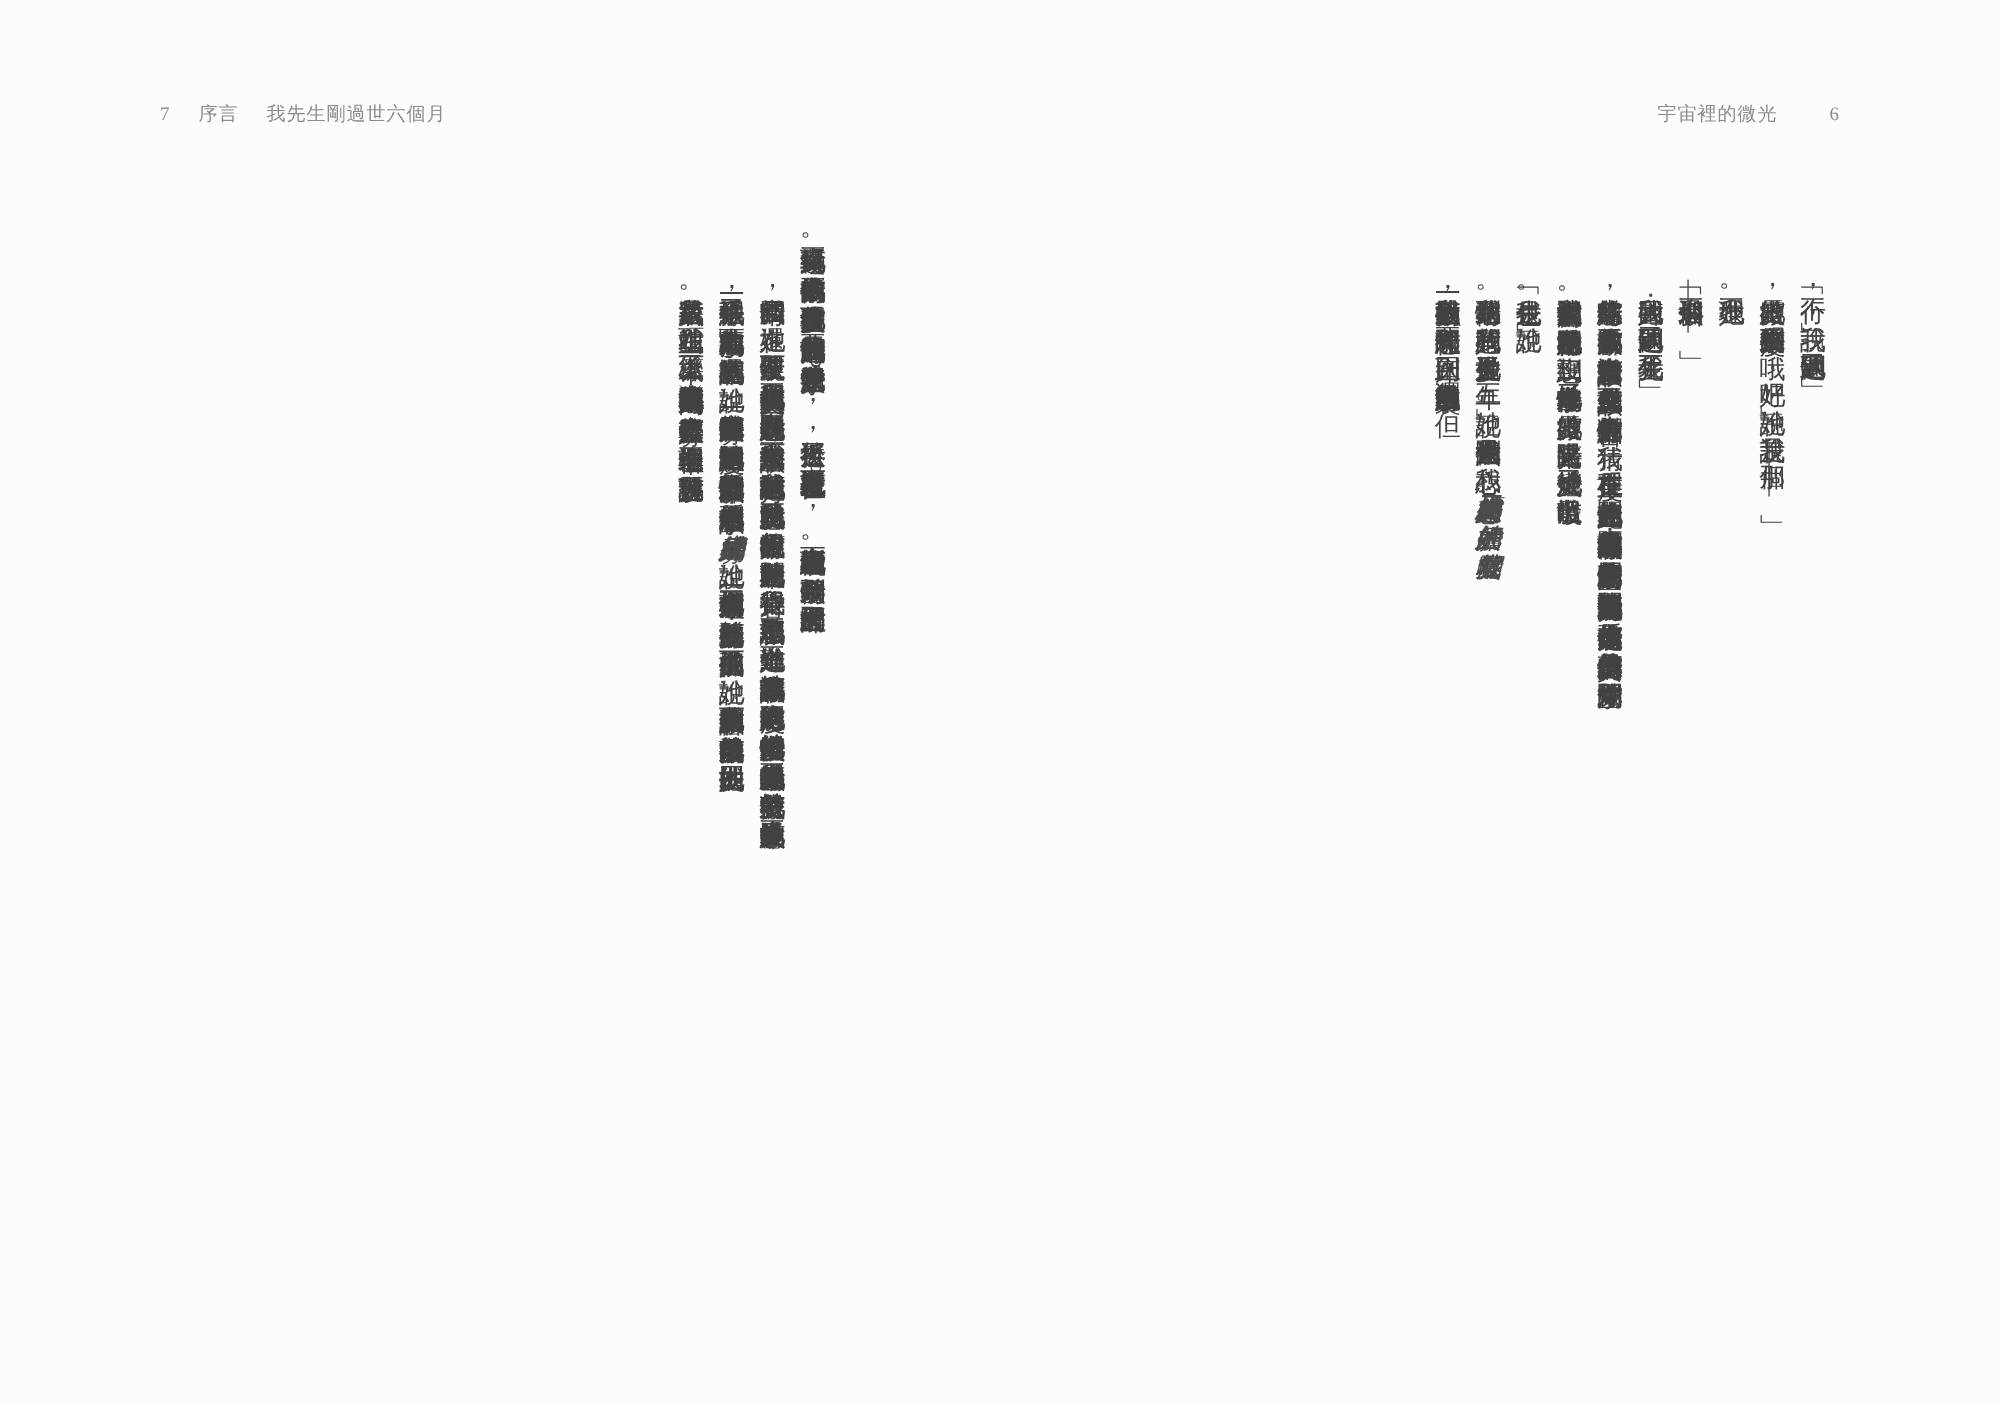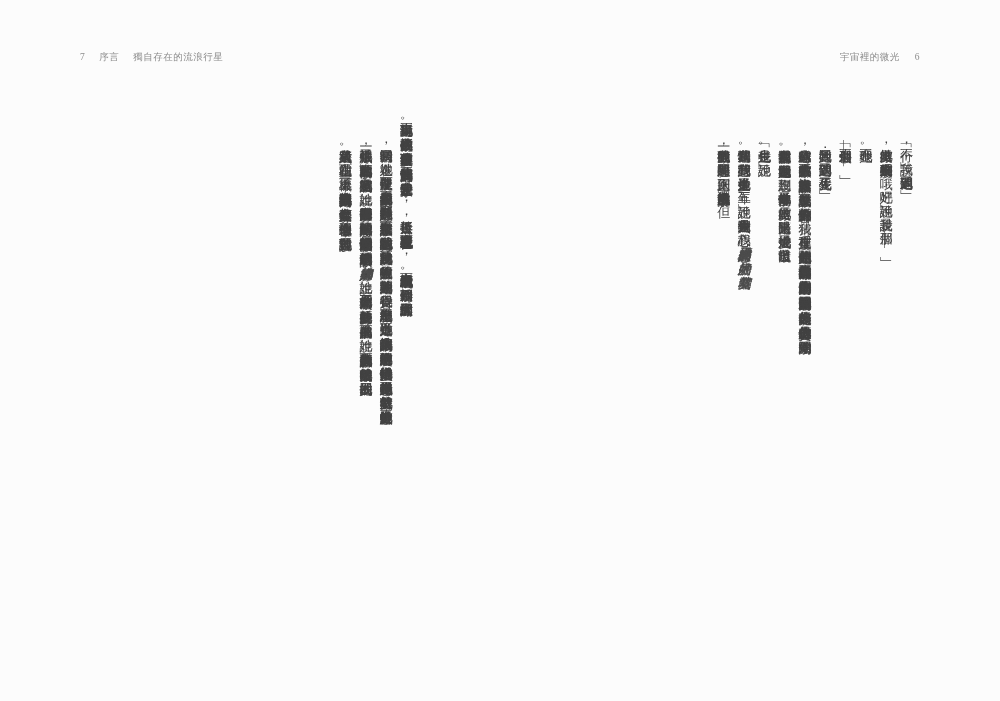--- a/index.html
+++ b/index.html
@@ -22,21 +22,21 @@
     position: absolute;
     top: 51px;
     display: flex;
     align-items: baseline;
     font-size: 9.5px;
     color: #8b8b8b;
     letter-spacing: 0.5px;
     white-space: nowrap;
   }
   .header-left { left: 80px; gap: 14px; }
-  .header-right { right: 80px; gap: 15px; }
+  .header-right { right: 80px; gap: 26px; }
   
   .page-body {
     position: absolute;
     top: 113px;
     height: 500px;
     writing-mode: vertical-rl;
     text-orientation: mixed;
     font-size: 13px;
     line-height: 20.3px;
     letter-spacing: 0.15px;
@@ -57,21 +57,21 @@
   }
 </style>
 </head>
 <body>
 
 <div class="book-spread">
 
   <div class="running-header header-left">
     <span>7</span>
     <span>序言</span>
-    <span>獨自存在的流浪行星</span>
+    <span>我先生剛過世六個月</span>
   </div>
 
   <div class="running-header header-right">
     <span>宇宙裡的微光</span>
     <span>6</span>
   </div>
 
   <div class="page-body body-right" id="right-page-body">
       <p><span>「不行，」我說，「他遇到了問題。」</span></p>
       <p><span>她露出微笑，幾乎到笑出來的程度。「哦，好吧，」她說，「我是說，那個——」</span></p>

